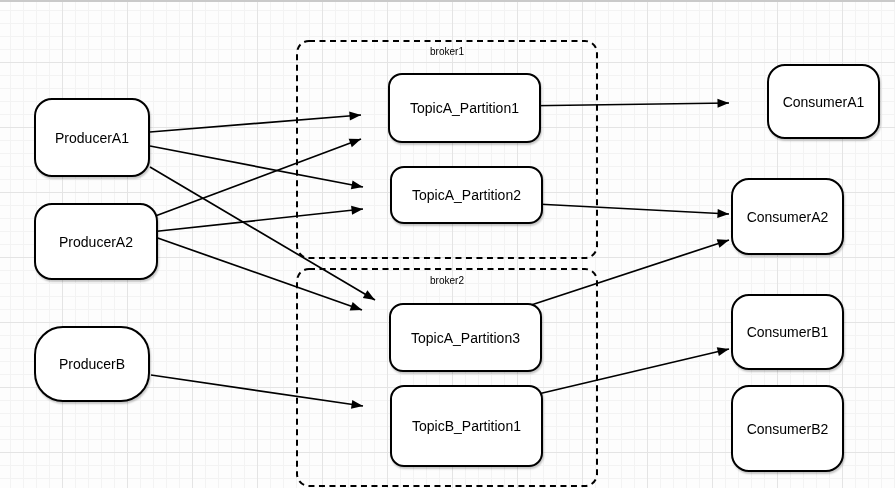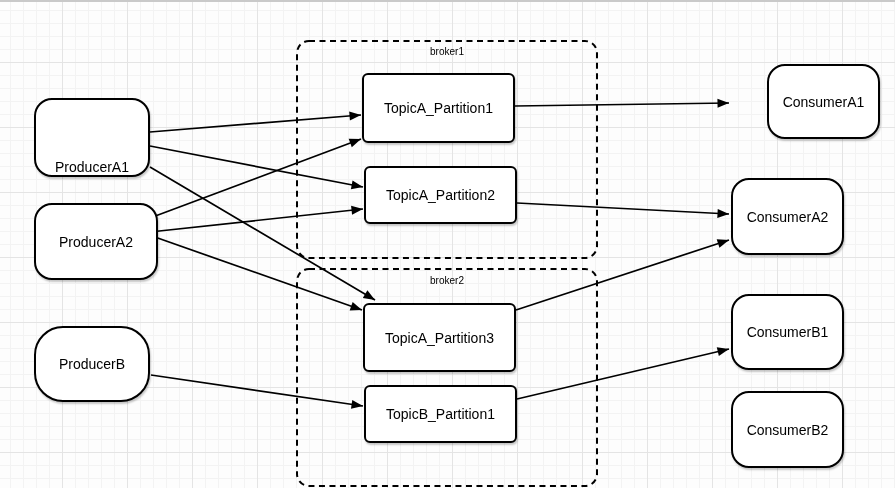--- a/index.html
+++ b/index.html
@@ -48,21 +48,21 @@
     background: #ffffff;
     border: 2px solid #000000;
     display: flex;
     align-items: center;
     justify-content: center;
     font-size: 14px;
     color: #000000;
     box-shadow: 1px 2px 2px rgba(0,0,0,0.22);
   }
   .node.endpoint { border-radius: 18px; }
-  .node.topic    { border-radius: 6px; }
+  .node.topic    { border-radius: 14px; margin-left: 26px; }
   .broker-label {
     position: absolute;
     width: 300px;
     text-align: center;
     font-size: 10px;
     color: #000000;
   }
 </style>
 </head>
 <body>
@@ -90,49 +90,49 @@
 
     <line x1="515" y1="106" x2="729" y2="103" marker-end="url(#arrow)"></line>
     <line x1="517" y1="203" x2="729" y2="214" marker-end="url(#arrow)"></line>
     <line x1="516" y1="310" x2="729" y2="240" marker-end="url(#arrow)"></line>
     <line x1="517" y1="399" x2="729" y2="349" marker-end="url(#arrow)"></line>
   </svg>
 
   <div class="broker-label" style="left:297px; top:46px;">broker1</div>
   <div class="broker-label" style="left:297px; top:275px;">broker2</div>
 
-  <div class="node endpoint" style="left:34px; top:98px; width:116px; height:79px;align-items:flex-end;">
+  <div class="node endpoint" style="left:34px; top:98px; width:116px; height:79px;">
     <span>ProducerA1</span>
   </div>
   <div class="node endpoint" style="left:34px; top:203px; width:124px; height:77px;">
     <span>ProducerA2</span>
   </div>
   <div class="node endpoint" style="left:34px; top:326px; width:116px; height:76px;border-radius:29px;">
     <span>ProducerB</span>
   </div>
 
   <div class="node topic" style="left:362px; top:73px; width:153px; height:70px;">
     <span>TopicA_Partition1</span>
   </div>
   <div class="node topic" style="left:364px; top:166px; width:153px; height:58px;">
     <span>TopicA_Partition2</span>
   </div>
 
   <div class="node topic" style="left:363px; top:303px; width:153px; height:69px;">
     <span>TopicA_Partition3</span>
   </div>
-  <div class="node topic" style="left:364px; top:385px; width:153px; height:58px;">
+  <div class="node topic" style="left:364px; top:385px; width:153px; height:82px;">
     <span>TopicB_Partition1</span>
   </div>
 
   <div class="node endpoint" style="left:731px; top:64px; width:113px; height:75px;margin-left:36px;">
     <span>ConsumerA1</span>
   </div>
   <div class="node endpoint" style="left:731px; top:178px; width:113px; height:77px;">
     <span>ConsumerA2</span>
   </div>
   <div class="node endpoint" style="left:731px; top:294px; width:113px; height:76px;">
     <span>ConsumerB1</span>
   </div>
-  <div class="node endpoint" style="left:731px; top:385px; width:113px; height:77px;margin-top:6px;">
+  <div class="node endpoint" style="left:731px; top:385px; width:113px; height:87px;">
     <span>ConsumerB2</span>
   </div>
 </div>
 
 </body></html>

